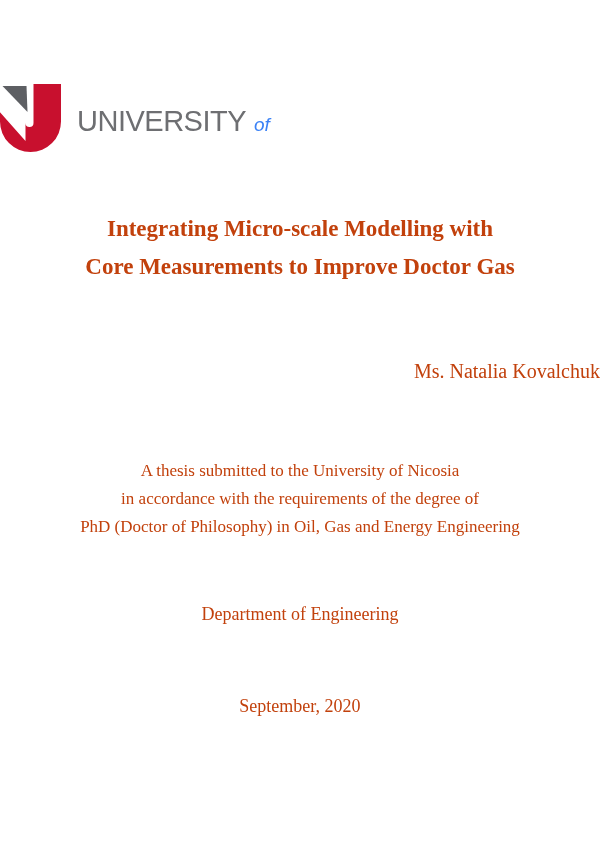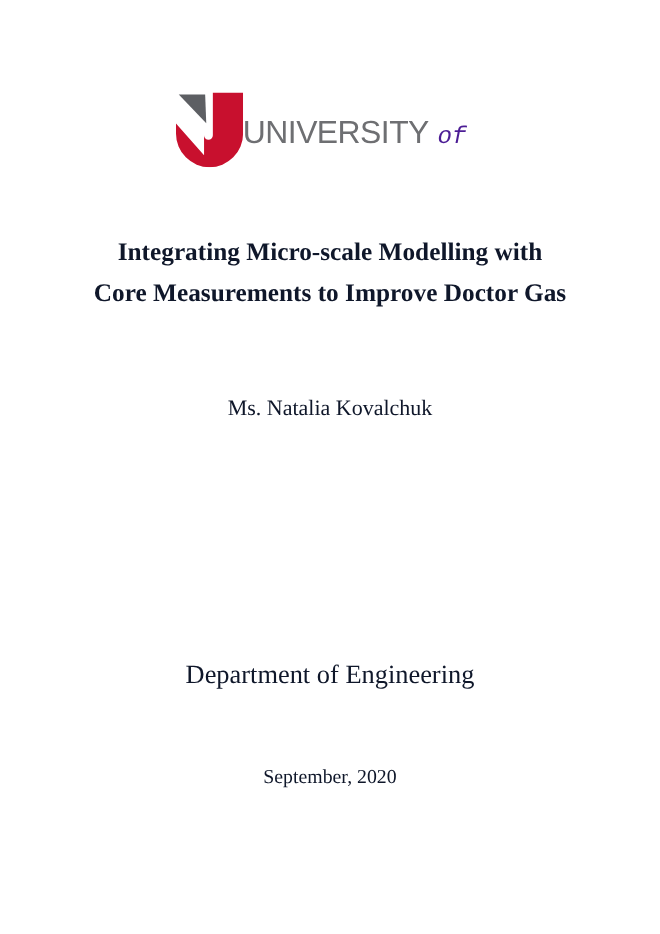--- a/index.html
+++ b/index.html
@@ -16,76 +16,76 @@
     overflow: hidden;
   }
 
   
   .logo-row {
     position: absolute;
     top: 84px;
     left: 0;
     right: 16px;
     display: flex;
-    justify-content: center;
     align-items: flex-start;
-    gap: 0;
+    gap: 16px;
   }
   .logo-mark {
     flex: 0 0 auto;
     display: block;
   }
   .logo-text {
     display: flex;
     align-items: baseline;
     gap: 8px;
     padding-top: 21px;
     white-space: nowrap;
   }
   .lt-main {
     font-family: "Liberation Sans", "DejaVu Sans", sans-serif;
     font-size: 29px;
     font-weight: 400;
     letter-spacing: -0.5px;
     color: #6e6f72;
   }
   .lt-of {
-    font-family: Liberation Mono, monospace;
+    font-family: Liberation Sans, sans-serif;
     font-style: italic;
-    font-size: 22px;
-    color: #4c1d95;
+    font-size: 19px;
+    color: #3b82f6;
   }
 
   
   .centered {
     position: absolute;
     left: 0;
     right: 0;
     text-align: center;
-    color: #0f172a;
+    color: #c2410c;
   }
   .thesis-title {
     top: 210px;
     font-size: 23px;
     font-weight: bold;
     line-height: 38px;
   }
   .author-name {
     top: 357px;
     font-size: 20px;
     line-height: 28px;
+    text-align: right;
   }
   .submission-statement {
     top: 457px;
     font-size: 17px;
     line-height: 28px;
   }
   .department-name {
     top: 602px;
-    font-size: 24px;
+    font-size: 18px;
     line-height: 24px;
   }
   .submission-date {
     top: 694px;
     font-size: 18px;
     line-height: 24px;
   }
 </style>
 </head>
 <body>
@@ -105,18 +105,23 @@
     </div>
   </div>
 
   <div class="centered thesis-title">
     <div>Integrating Micro-scale Modelling with</div>
     <div>Core Measurements to Improve Doctor Gas</div>
   </div>
 
   <div class="centered author-name">Ms. Natalia Kovalchuk</div>
 
+  <div class="centered submission-statement">
+    <div>A thesis submitted to the University of Nicosia</div>
+    <div>in accordance with the requirements of the degree of</div>
+    <div>PhD (Doctor of Philosophy) in Oil, Gas and Energy Engineering</div>
+  </div>
 
   <div class="centered department-name">Department of Engineering</div>
 
   <div class="centered submission-date">September, 2020</div>
 
 </div>
 
 </body></html>

